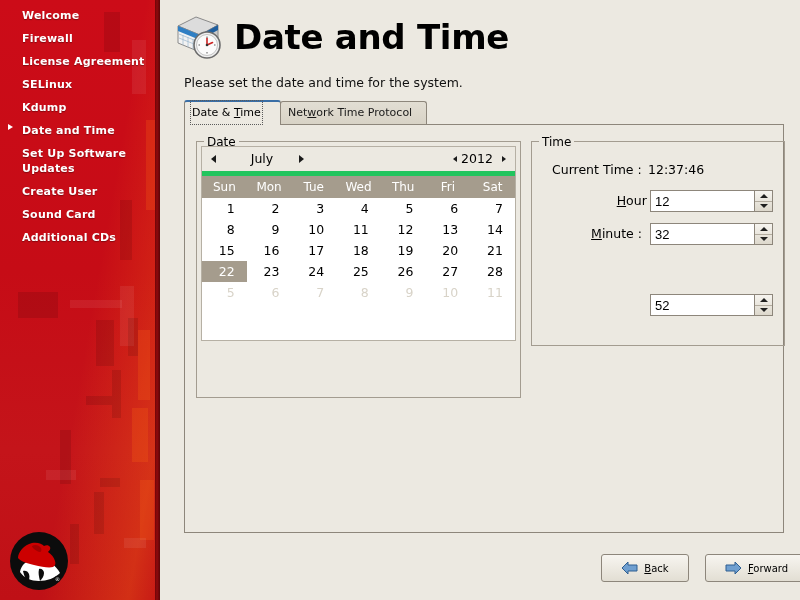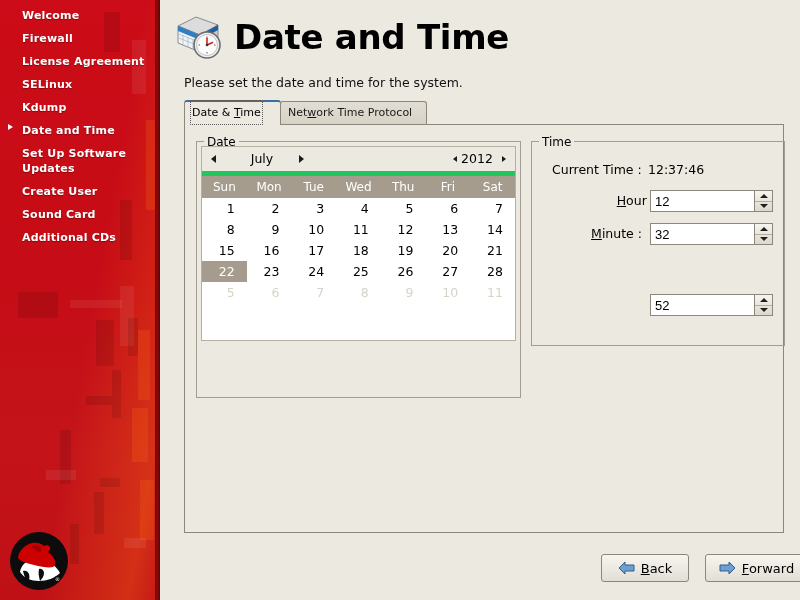--- a/index.html
+++ b/index.html
@@ -152,21 +152,21 @@
   .spin-btn.up{border-bottom:1px solid #b3ac9f;}
   .tri-up{width:0;height:0;border-left:4px solid transparent;border-right:4px solid transparent;border-bottom:4px solid #1f1f1f;}
   .tri-dn{width:0;height:0;border-left:4px solid transparent;border-right:4px solid transparent;border-top:4px solid #1f1f1f;}
 
   
   .btn{
     position:absolute;height:28px;box-sizing:border-box;
     border:1px solid #8d867b;border-radius:3px;
     background:linear-gradient(180deg,#f7f5f0,#e2ded3);
     display:flex;align-items:center;justify-content:center;
-    font-size:13px;color:#000;padding:0 12px;
+    font-size:10px;color:#000;padding:0 12px;
   }
   #back-btn{left:441px;top:554px;width:88px;}
   #forward-btn{left:545px;top:554px;width:103px;}
   .btn svg{margin-right:6px;}
 </style>
 </head>
 <body>
 
 <div id="root">
 

